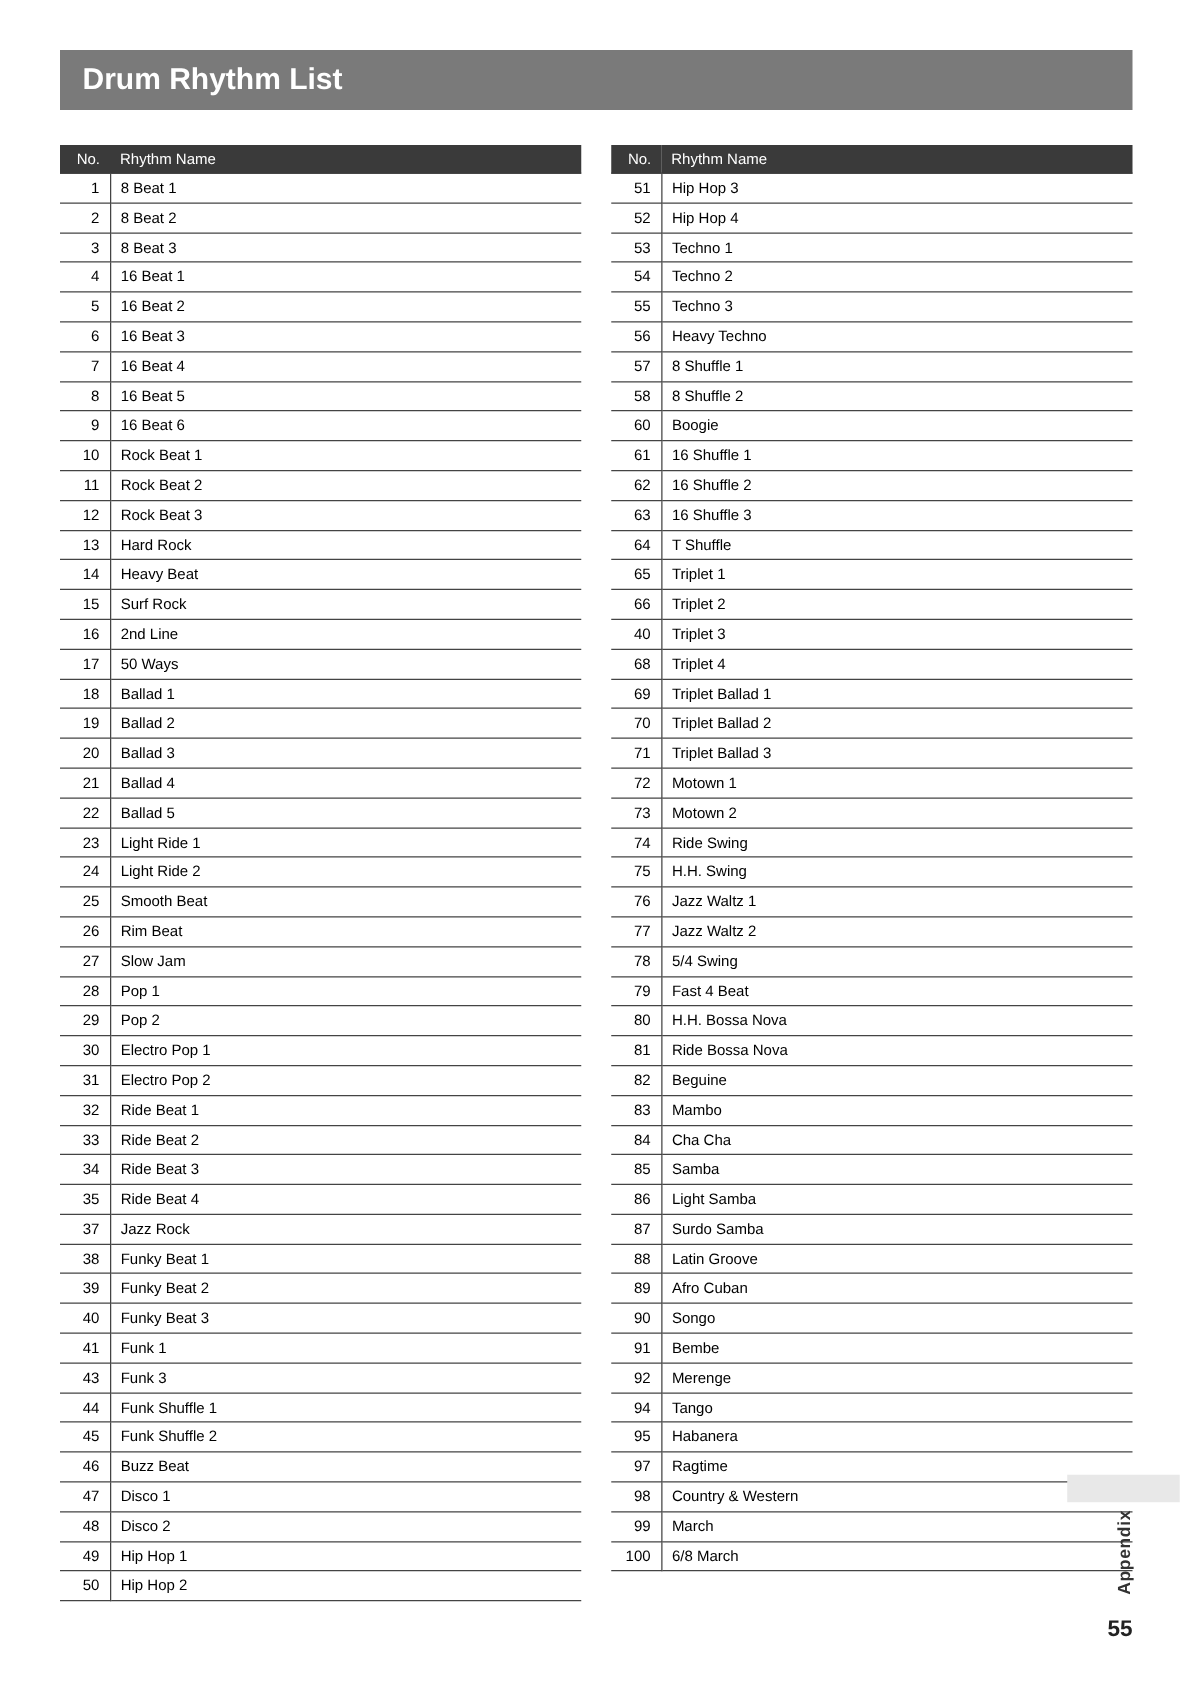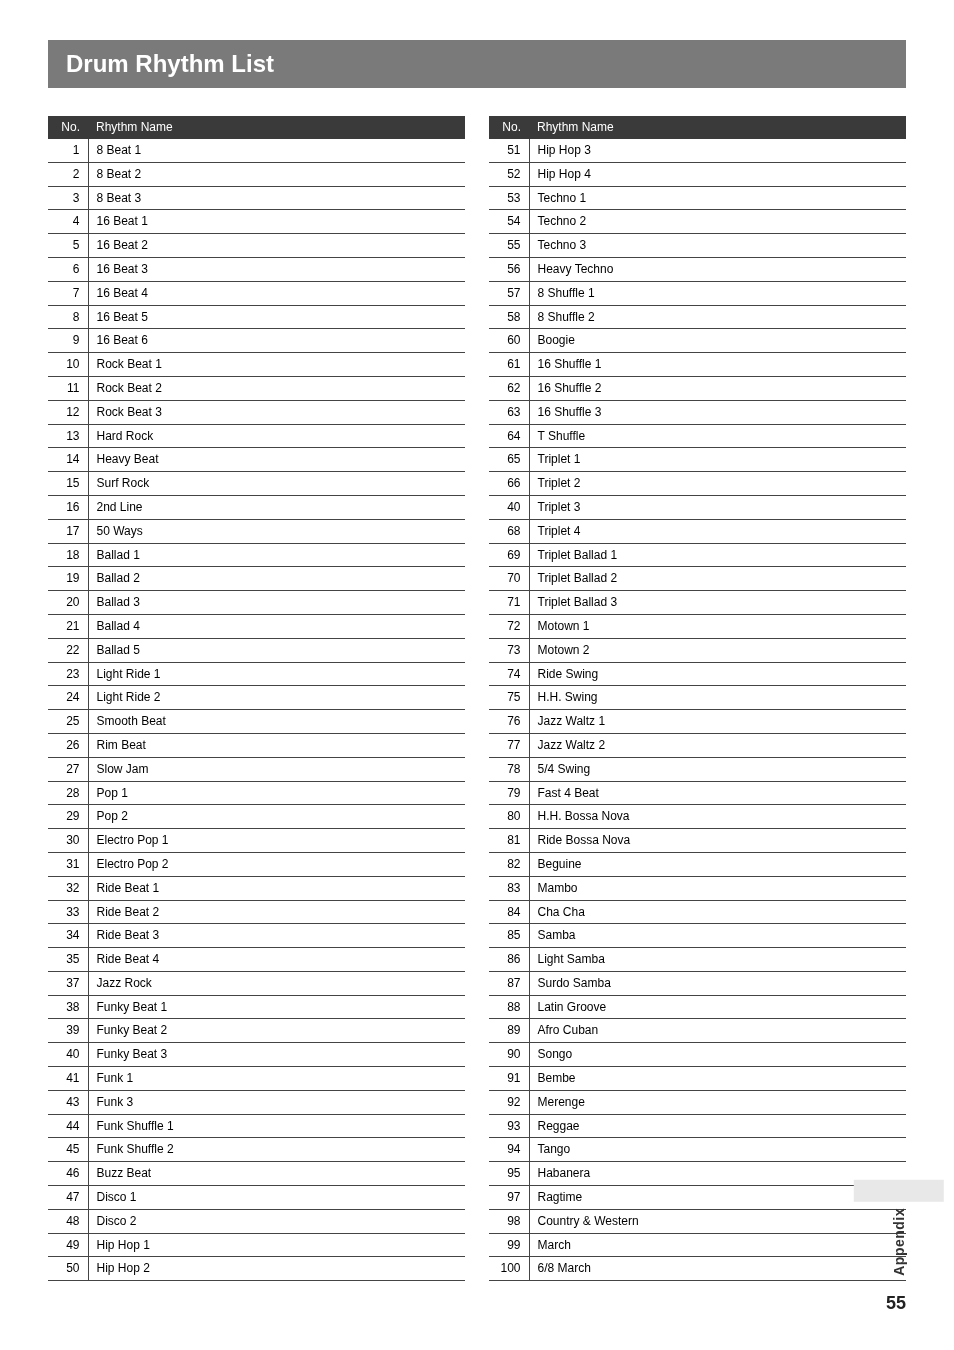--- a/index.html
+++ b/index.html
@@ -470,24 +470,20 @@
           </tr>
           <tr>
             <td class="no-cell">91</td>
             <td>Bembe</td>
           </tr>
           <tr>
             <td class="no-cell">92</td>
             <td>Merenge</td>
           </tr>
           <tr>
-            <td class="no-cell">93</td>
-            <td>Reggae</td>
-          </tr>
-          <tr>
             <td class="no-cell">94</td>
             <td>Tango</td>
           </tr>
           <tr>
             <td class="no-cell">95</td>
             <td>Habanera</td>
           </tr>
           <tr>
             <td class="no-cell">97</td>
             <td>Ragtime</td>

